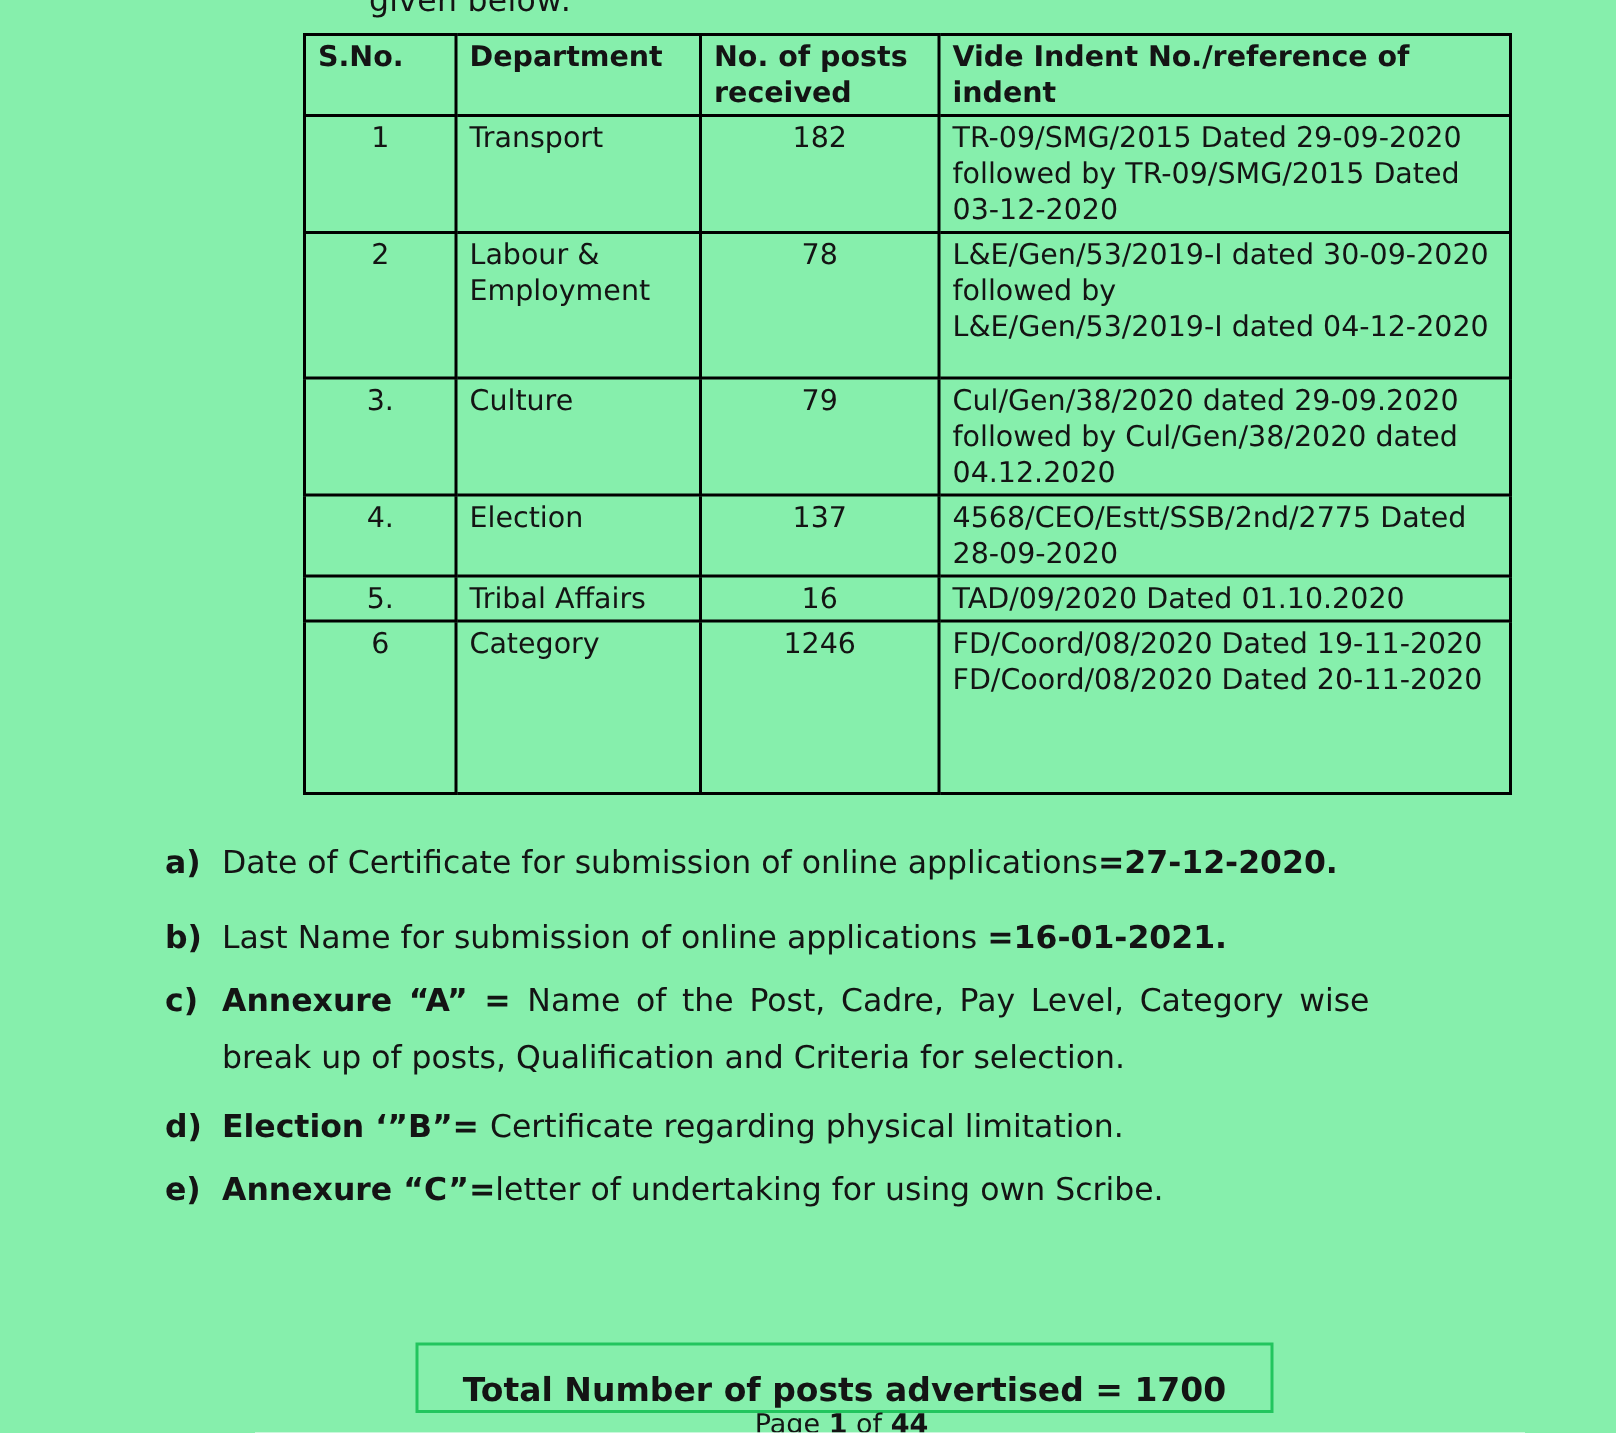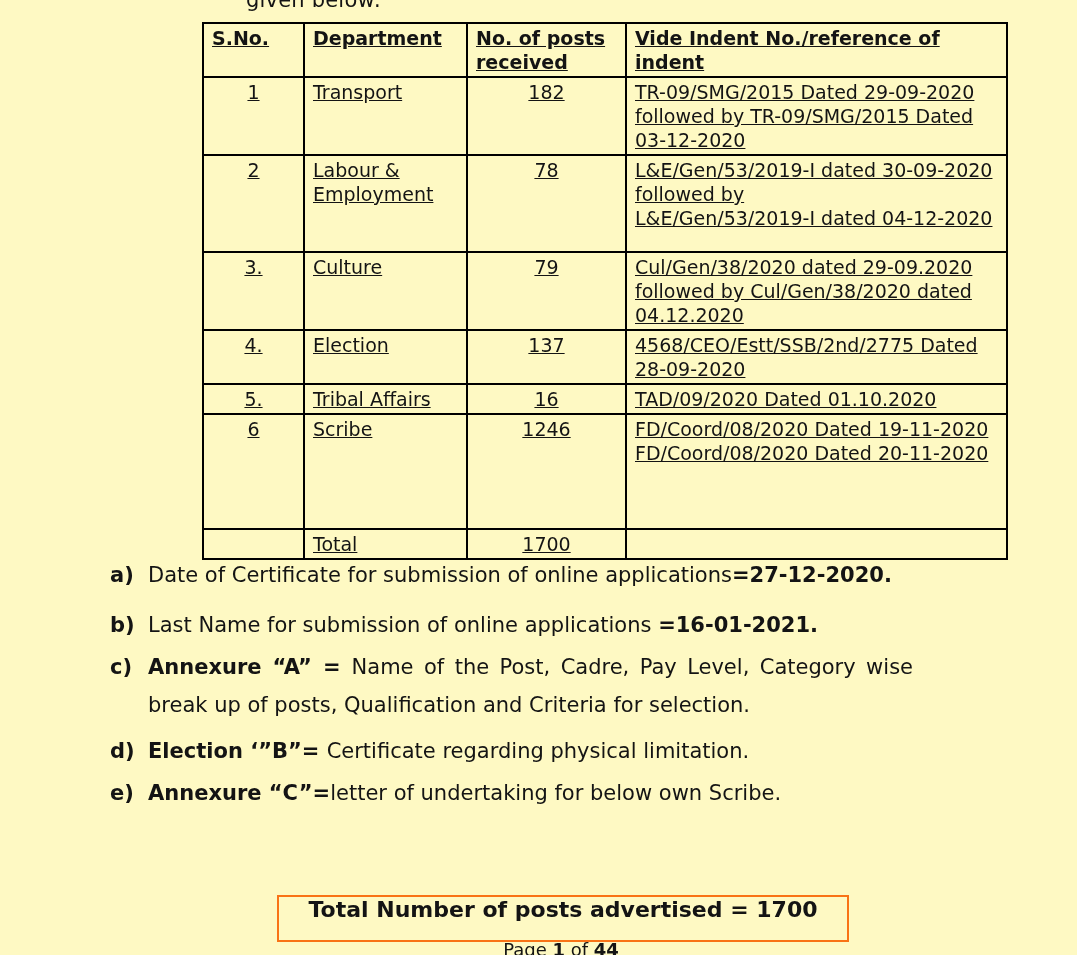--- a/index.html
+++ b/index.html
@@ -1,33 +1,33 @@
 <!DOCTYPE html>
 <html><head>
 <meta charset="utf-8">
 <style>
   html,body{margin:0;padding:0;background:#ffffff;}
   .page{
     position:relative;
     width:1077px;height:955px;
-    background:#fef9c3;
+    background:#86efac;
     overflow:hidden;
     font-family:"DejaVu Sans","Liberation Sans",sans-serif;
     color:#141414;
   }
   
   .top-clip{
     position:absolute;left:246px;top:-14px;
     font-size:21px;line-height:28px;letter-spacing:.2px;
   }
   
   table.posts{
     position:absolute;left:202px;top:22px;
     border-collapse:collapse;table-layout:fixed;
-    font-size:19px;line-height:24px;color:#141414;text-decoration:underline;
+    font-size:19px;line-height:24px;color:#141414;
   }
   table.posts th,table.posts td{
     border:2px solid #000000;
     vertical-align:top;
     padding:2px 8px;
     overflow:hidden;
   }
   table.posts th{font-weight:bold;text-align:left;}
   th.vide-h{text-align:justify;padding-right:34px;margin-left:18px;}
   td.c-center{text-align:center;}
@@ -41,22 +41,22 @@
     font-size:21px;line-height:38px;
   }
   .item{position:relative;}
   .item .lbl{position:absolute;left:-38px;top:0;font-weight:bold;}
   .bd{font-weight:bold;}
   .just{text-align:justify;}
   .mt-b{margin-top:12px;} .mt-c{margin-top:4px;} .mt-d{margin-top:8px;} .mt-e{margin-top:4px;}
   
   .summary-box{
     position:absolute;left:277px;top:895px;width:568px;height:43px;
-    border:2px solid #f97316;
-    display:flex;align-items:flex-start;justify-content:center;
+    border:2px solid #22c55e;
+    display:flex;align-items:flex-end;justify-content:center;
     font-size:22px;font-weight:bold;
   }
   
   .footer{
     position:absolute;left:277px;top:939px;width:568px;
     text-align:center;font-size:18px;line-height:22px;
   }
 </style>
 </head>
 <body>
@@ -105,40 +105,34 @@
         <td class="c-vide">4568/CEO/Estt/SSB/2nd/2775 Dated 28-09-2020</td>
       </tr>
       <tr class="h-r5">
         <td class="c-center">5.</td>
         <td>Tribal Affairs</td>
         <td class="c-center">16</td>
         <td class="c-vide">TAD/09/2020 Dated 01.10.2020</td>
       </tr>
       <tr class="h-r6">
         <td class="c-center">6</td>
-        <td>Scribe</td>
+        <td>Category</td>
         <td class="c-center">1246</td>
         <td class="c-vide">FD/Coord/08/2020 Dated 19-11-2020
 FD/Coord/08/2020 Dated 20-11-2020</td>
-      </tr>
-      <tr class="h-total">
-        <td></td>
-        <td>Total</td>
-        <td class="c-center">1700</td>
-        <td></td>
       </tr>
     </tbody>
   </table>
 
   <div class="list">
     <div class="item just"><span class="lbl">a)</span><span class="bd"></span><span>Date of Certificate for submission of online applications</span><span class="bd">=27-12-2020.</span></div>
     <div class="item mt-b"><span class="lbl">b)</span><span class="bd"></span><span>Last Name for submission of online applications </span><span class="bd">=16-01-2021.</span></div>
     <div class="item just mt-c"><span class="lbl">c)</span><span class="bd">Annexure “A” = </span><span>Name of the Post, Cadre, Pay Level, Category wise break up of posts, Qualification and Criteria for selection.</span><span class="bd"></span></div>
     <div class="item mt-d"><span class="lbl">d)</span><span class="bd">Election ‘”B”= </span><span>Certificate regarding physical limitation.</span><span class="bd"></span></div>
-    <div class="item mt-e"><span class="lbl">e)</span><span class="bd">Annexure “C”=</span><span>letter of undertaking for below own Scribe.</span><span class="bd"></span></div>
+    <div class="item mt-e"><span class="lbl">e)</span><span class="bd">Annexure “C”=</span><span>letter of undertaking for using own Scribe.</span><span class="bd"></span></div>
   </div>
 
   <div class="summary-box">
     <span>Total Number of posts advertised = 1700</span>
   </div>
 
   <div class="footer"><span>Page </span><span class="bd">1</span><span> of </span><span class="bd">44</span></div>
 
 </div>
 

